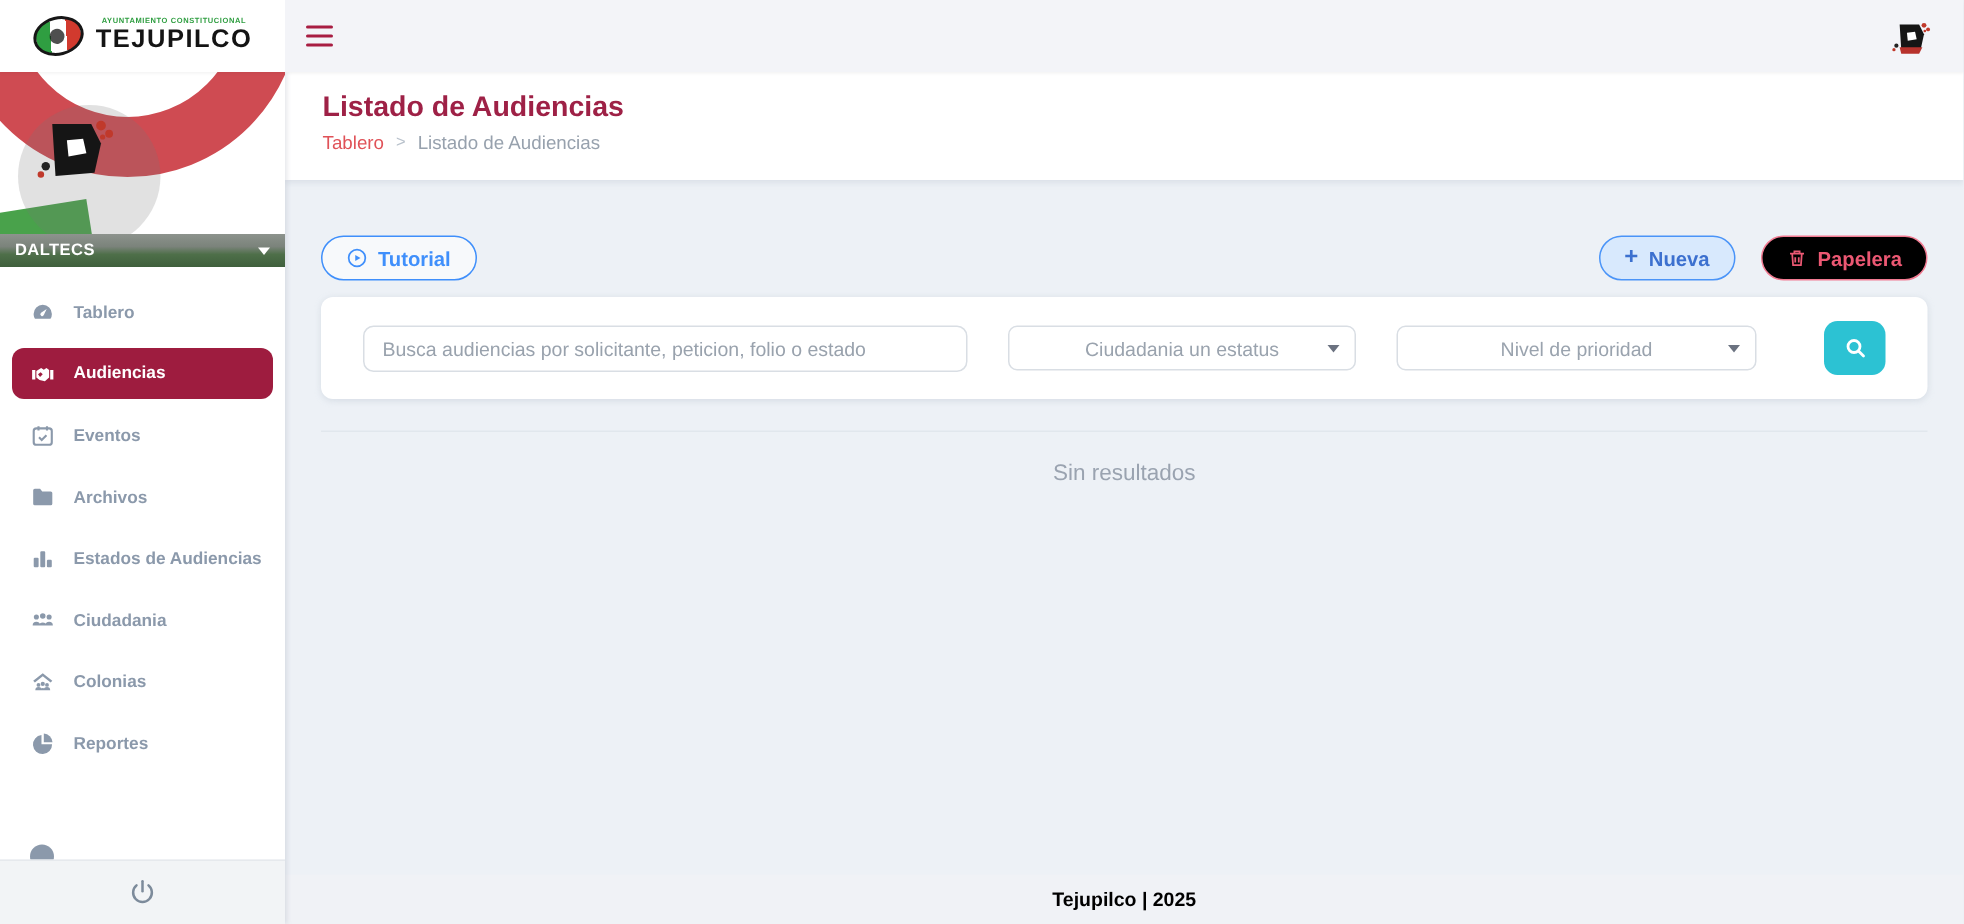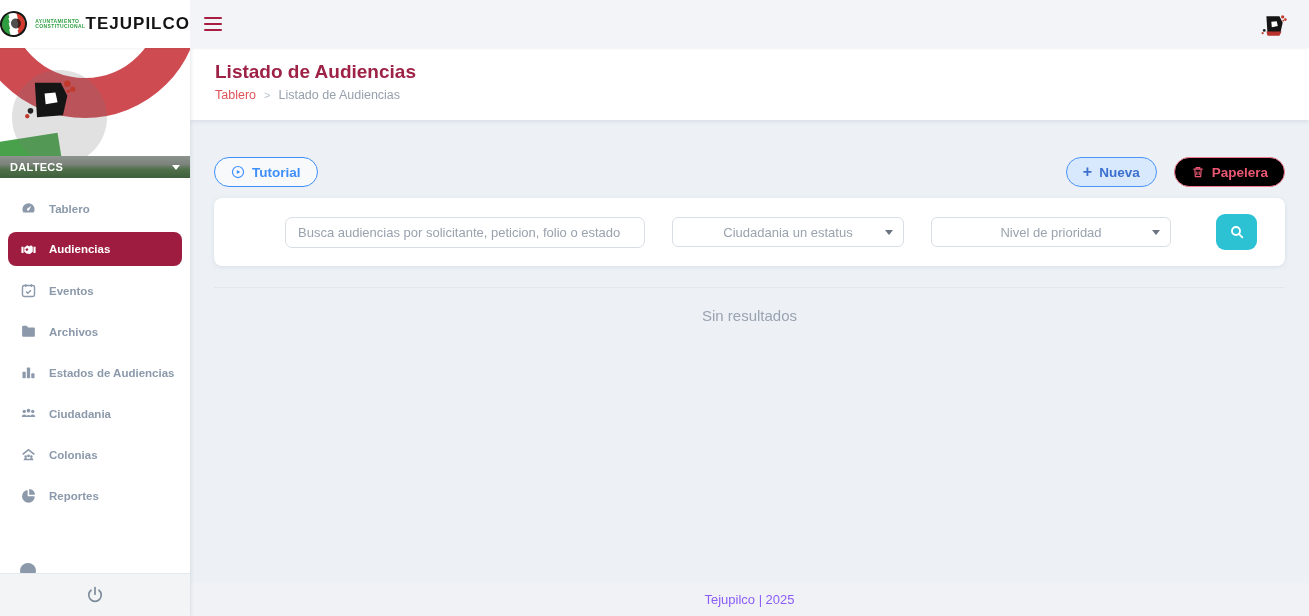--- a/index.html
+++ b/index.html
@@ -5,21 +5,21 @@
   * { margin:0; padding:0; box-sizing:border-box; }
   html,body { width:1309px; height:616px; }
   body { font-family:"Liberation Sans", sans-serif; background:#edf1f6; overflow:hidden; }
   .app { position:relative; width:1309px; height:616px; }
 
   
   .topbar { position:absolute; top:0; left:0; right:0; height:48px; background:#f3f4f8; display:flex; align-items:center; z-index:30; box-shadow:0 1px 2px rgba(0,0,0,0.05); }
   .brand { width:190px; height:48px; background:#ffffff; display:flex; align-items:center; justify-content:center; gap:8px; flex:0 0 auto; }
   .flag-oval { width:34px; height:26px; border-radius:50%; border:2px solid #161616; transform:rotate(-14deg); background:linear-gradient(100deg,#2f9e41 34%,#ffffff 34% 66%,#d23a2e 66%); position:relative; }
   .flag-oval::after { content:""; position:absolute; left:9px; top:6px; width:10px; height:10px; border-radius:50%; background:rgba(20,20,20,0.75); }
-  .brand-text { display:flex; flex-direction:row; align-items:center; line-height:1.1; }
+  .brand-text { display:flex; flex-direction:column; align-items:center; line-height:1.1; }
   .brand-small { font-size:5px; font-weight:bold; color:#2f9e41; letter-spacing:0.4px; }
   .brand-name { font-size:17px; font-weight:800; color:#141414; letter-spacing:1px; }
   .hamburger { margin-left:14px; width:18px; display:flex; flex-direction:column; gap:3.5px; cursor:pointer; }
   .hamburger span { display:block; height:2.6px; border-radius:2px; background:#a81d42; }
   .topbar-spacer { flex:1; }
   .avatar-logo { margin-right:22px; width:26px; height:24px; cursor:pointer; }
 
   
   .sidebar { position:absolute; top:48px; left:0; bottom:0; width:190px; background:#ffffff; z-index:20; box-shadow:1px 0 3px rgba(150,160,175,0.25); }
   .profile { position:relative; height:130px; background:#ffffff; overflow:hidden; }
@@ -52,33 +52,33 @@
   .toolbar { margin:37px 24px 0; display:flex; align-items:center; }
   .pill { height:30px; border-radius:15px; display:inline-flex; align-items:center; gap:7px; padding:0 16px; font-size:13.5px; font-weight:bold; cursor:pointer; }
   .btn-tutorial { border:1.6px solid #3f8ffb; color:#3f8ffb; background:rgba(255,255,255,0.55); }
   .toolbar-right { margin-left:auto; display:flex; gap:17px; }
   .btn-nueva { border:1.6px solid #4a94f8; color:#3c70cf; background:#d8e9fd; }
   .btn-papelera { border:1.6px solid #f27b92; color:#ec5873; background:#000000; }
   .pill svg { width:14px; height:14px; }
   .plus-glyph { font-size:16px; font-weight:bold; line-height:1; }
 
   .filter-card { margin:11px 24px 0; height:68px; background:#ffffff; border-radius:8px; box-shadow:0 1px 4px rgba(175,185,200,0.35); display:flex; align-items:center; padding:0 28px; gap:27px; }
-  .search-input { flex:1 1 auto; max-width:410px; height:31px; border:1px solid #d9dee4; border-radius:7px; padding:0 12px; font-size:13px; color:#41484f; outline:none; font-family:"Liberation Sans", sans-serif;margin-left:43px; }
+  .search-input { flex:1 1 auto; max-width:410px; height:31px; border:1px solid #d9dee4; border-radius:7px; padding:0 12px; font-size:13px; color:#41484f; outline:none; font-family:"Liberation Sans", sans-serif; }
   .search-input::placeholder { color:#99a2ad; }
   .fake-select { height:30px; border:1px solid #d9dee4; border-radius:6px; display:flex; align-items:center; justify-content:center; position:relative; color:#9aa3ae; font-size:13px; cursor:pointer; background:#ffffff; }
   .sel-status { width:232px; }
   .sel-priority { width:240px; }
   .fake-select .sel-caret { position:absolute; right:10px; top:12px; width:0; height:0; border-left:4px solid transparent; border-right:4px solid transparent; border-top:5px solid #6b7280; }
   .search-btn { margin-left:18px; width:41px; height:36px; border:none; border-radius:9px; background:#2cc2d3; display:flex; align-items:center; justify-content:center; cursor:pointer; flex:0 0 auto; }
   .search-btn svg { width:16px; height:16px; }
 
   .divider { height:1px; background:#e1e7ed; margin:21px 24px 0; }
   .empty-text { text-align:center; margin-top:19px; font-size:15px; color:#9aa3b0; }
 
-  .main-footer { position:absolute; bottom:0; left:0; right:0; height:33px; background:#f0f2f6; display:flex; align-items:center; justify-content:center; font-size:13px; color:#8b5cf6; }
+  .main-footer { position:absolute; bottom:0; left:0; right:0; height:33px; background:#f0f2f6; display:flex; align-items:center; justify-content:center; font-size:13px; color:#000000;font-weight:bold; }
 </style>
 </head>
 <body>
 
 <div class="app">
 
   <div class="topbar">
     <div class="brand">
       <div class="flag-oval"></div>
       <div class="brand-text">

